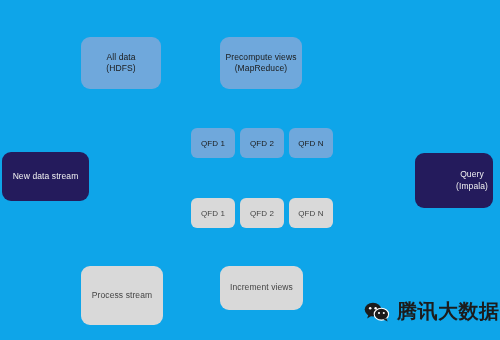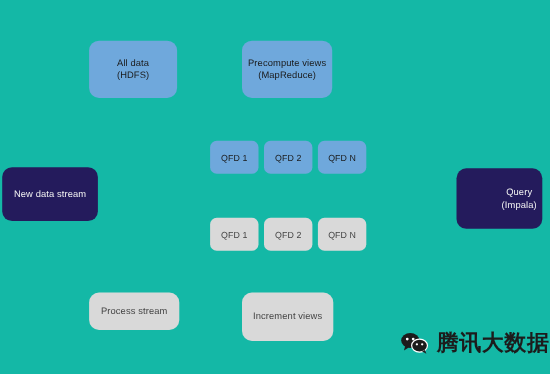--- a/index.html
+++ b/index.html
@@ -4,21 +4,21 @@
 <style>
   html, body {
     margin: 0;
     padding: 0;
     background: #ffffff;
   }
   #canvas {
     position: relative;
     width: 500px;
     height: 340px;
-    background: #14b8a6;
+    background: #0ea5e9;
     overflow: hidden;
     font-family: "Liberation Sans", sans-serif;
   }
   .node {
     position: absolute;
     box-sizing: border-box;
     display: flex;
     flex-direction: column;
     align-items: center;
     justify-content: center;
@@ -99,21 +99,21 @@
     <div class="chip chip-blue" style="left:240px; top:128px; width:44px; height:30px;">QFD 2</div>
     <div class="chip chip-blue" style="left:289px; top:128px; width:44px; height:30px;">QFD N</div>
   </div>
 
   <div>
     <div class="chip chip-gray" style="left:191px; top:198px; width:44px; height:30px;">QFD 1</div>
     <div class="chip chip-gray" style="left:240px; top:198px; width:44px; height:30px;">QFD 2</div>
     <div class="chip chip-gray" style="left:289px; top:198px; width:44px; height:30px;">QFD N</div>
   </div>
 
-  <div class="node node-gray" style="left:81px; top:266px; width:82px; height:34px;">Process stream</div>
+  <div class="node node-gray" style="left:81px; top:266px; width:82px; height:59px;">Process stream</div>
 
   <div class="node node-gray" style="left:220px; top:266px; width:83px; height:44px;">Increment views</div>
 
   <div id="watermark">
     <span>
       <svg class="wechat-icon" width="26" height="20" viewBox="0 0 26 20" aria-hidden="true">
         <ellipse cx="9" cy="7.6" rx="8.3" ry="6.8" fill="#1c1c1c"></ellipse>
         <polygon points="4.5,12.2 3.2,16.6 7.6,13.8" fill="#1c1c1c"></polygon>
         <circle cx="6.2" cy="6.2" r="1.25" fill="#ffffff"></circle>
         <circle cx="11.6" cy="6.2" r="1.25" fill="#ffffff"></circle>

